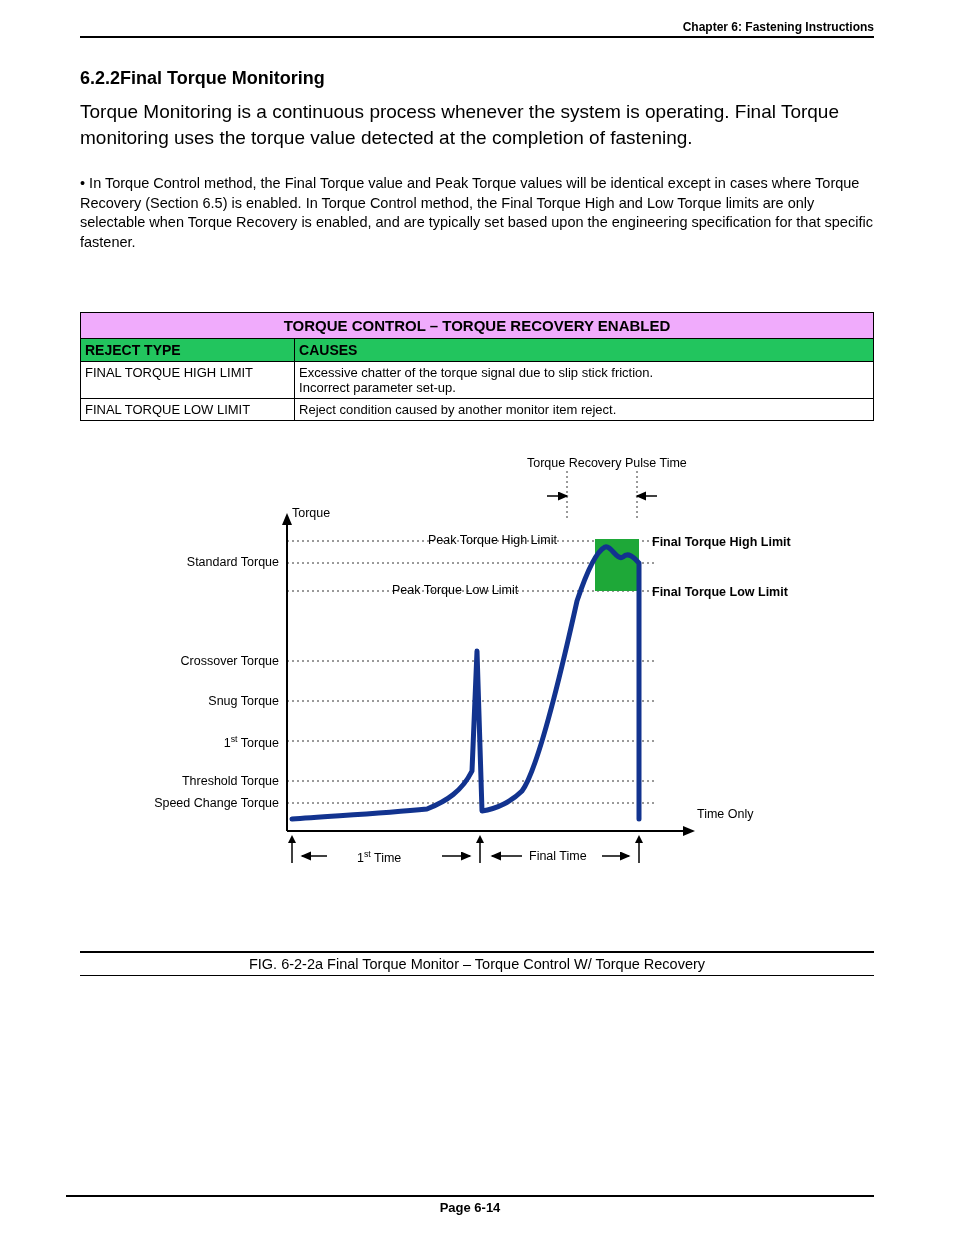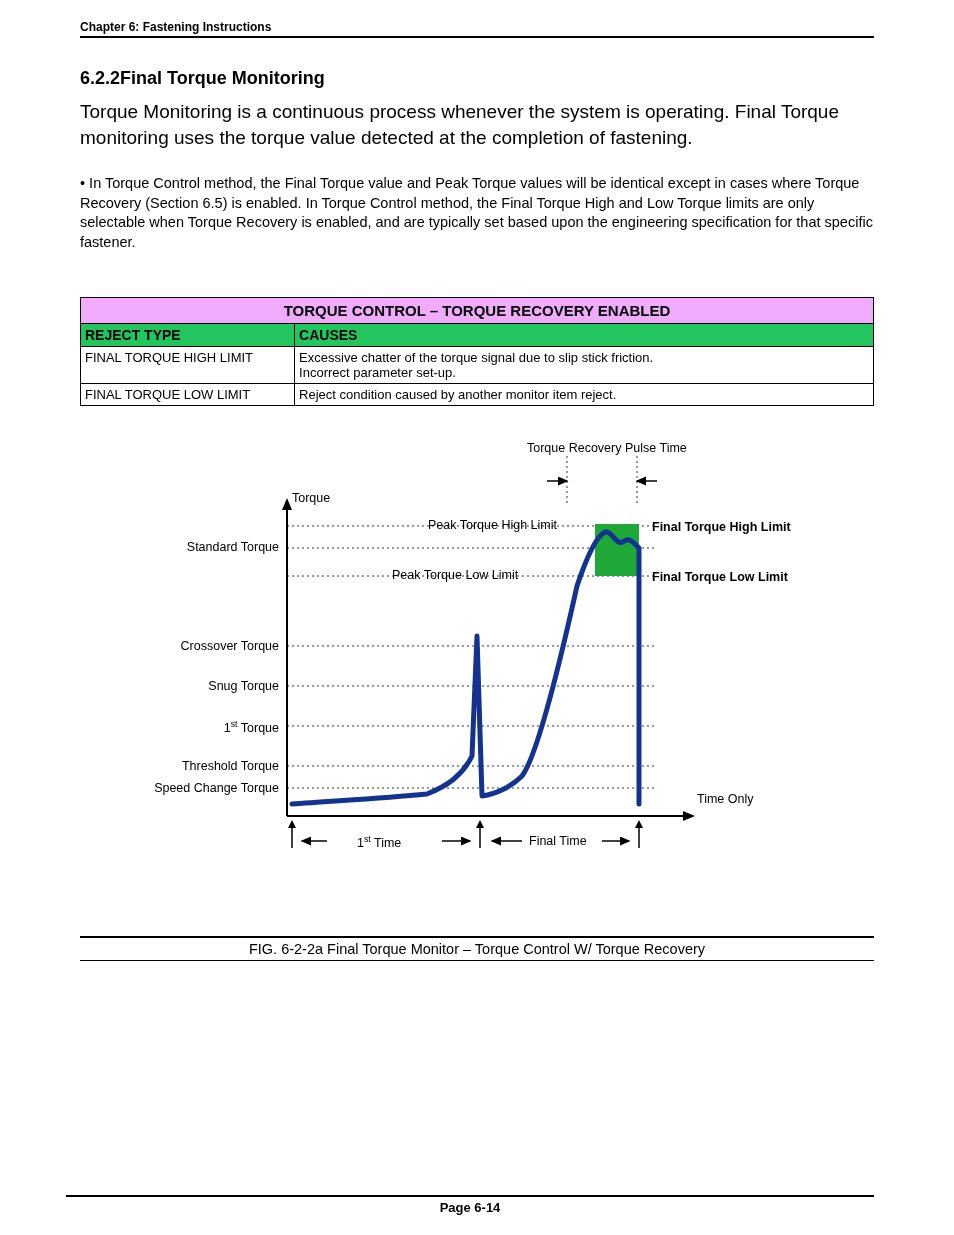--- a/index.html
+++ b/index.html
@@ -15,35 +15,36 @@
     box-sizing: border-box;
     padding: 20px 80px 0 80px;
     position: relative;
   }
   .header-line {
     font-size: 12px;
     font-weight: bold;
     border-bottom: 2px solid #000;
     padding-bottom: 2px;
     margin-bottom: 30px;
+    text-align: right;
   }
   h2.section-title {
     font-size: 18px;
     font-weight: bold;
     margin: 0 0 10px 0;
   }
   p.body-text {
     font-size: 19px;
     line-height: 1.35;
     margin: 0 0 24px 0;
   }
   p.bullet-text {
     font-size: 14.5px;
     line-height: 1.35;
-    margin: 0 0 44px 0;
+    margin: 0 0 59px 0;
   }
   table.torque-table {
     width: 100%;
     border-collapse: collapse;
     font-size: 13px;
     margin-bottom: 30px;
   }
   table.torque-table th,
   table.torque-table td {
     border: 1px solid #000;

